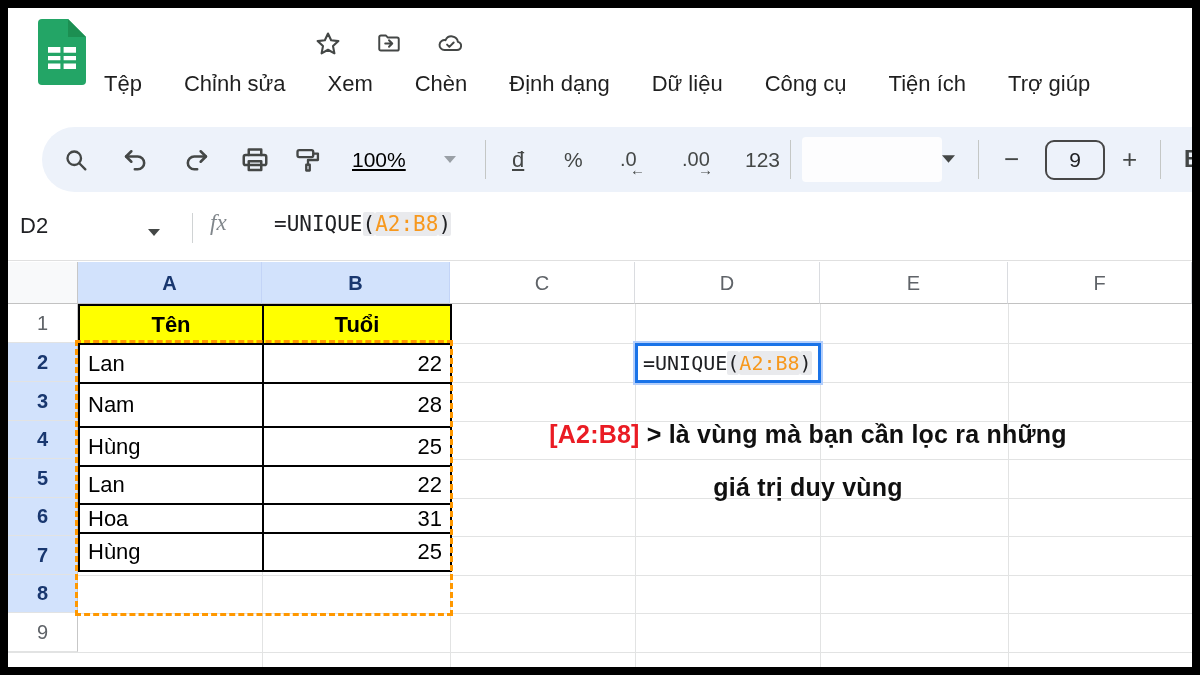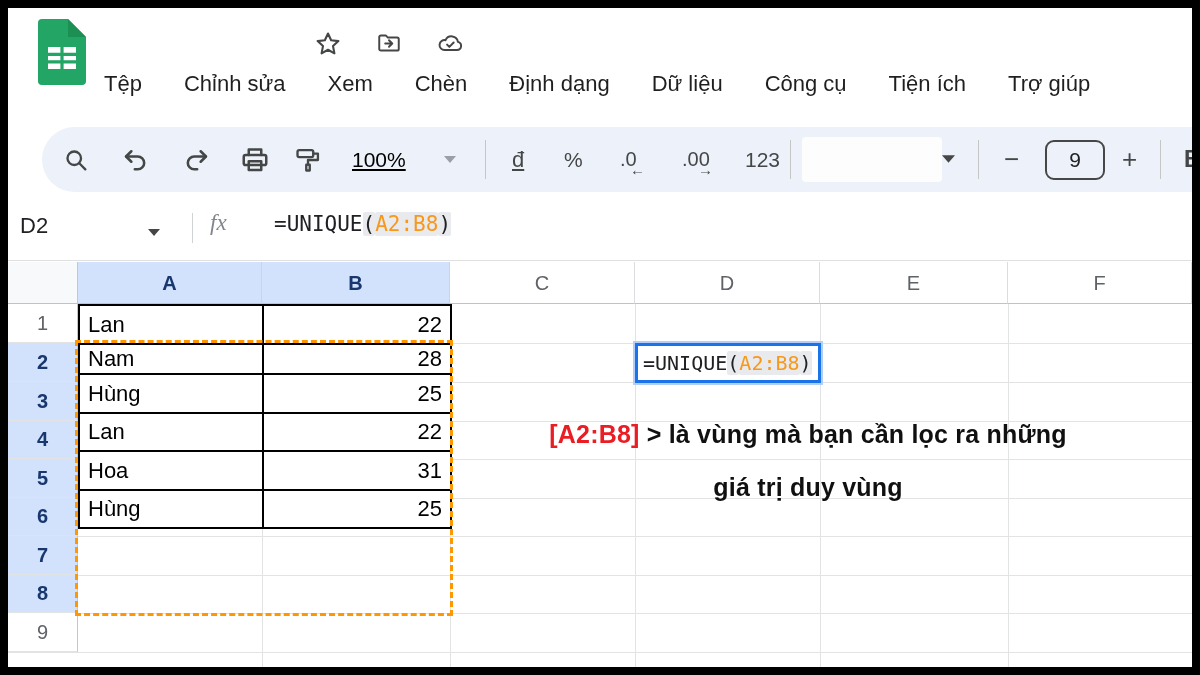--- a/index.html
+++ b/index.html
@@ -223,37 +223,41 @@
     <div class="rowhdr sel" style="top:567px; height:38px; line-height:37px;">8</div>
     <div class="rowhdr" style="top:605px; height:39px; line-height:38px;">9</div>
     <div class="rowhdr" style="top:680px; height:15px; line-height:26px;">10</div>
 
     <table class="dtable">
       <colgroup>
           <col style="width:184px;">
           <col style="width:188px;">
         </colgroup>
       <tbody>
+          <tr style="height:39px;">
+        <td class="hd">Tên</td>
+        <td class="hd">Tuổi</td>
+      </tr>
       <tr style="height:39px;">
         <td class="nm">Lan</td>
         <td class="ag">22</td>
       </tr>
-      <tr style="height:30px;">
+      <tr style="height:44px;">
         <td class="nm">Nam</td>
         <td class="ag">28</td>
       </tr>
       <tr style="height:39px;">
         <td class="nm">Hùng</td>
         <td class="ag">25</td>
       </tr>
       <tr style="height:38px;">
         <td class="nm">Lan</td>
         <td class="ag">22</td>
       </tr>
-      <tr style="height:39px;">
+      <tr style="height:29px;">
         <td class="nm">Hoa</td>
         <td class="ag">31</td>
       </tr>
       <tr style="height:38px;">
         <td class="nm">Hùng</td>
         <td class="ag">25</td>
       </tr>
     </tbody>
       </table>
 

